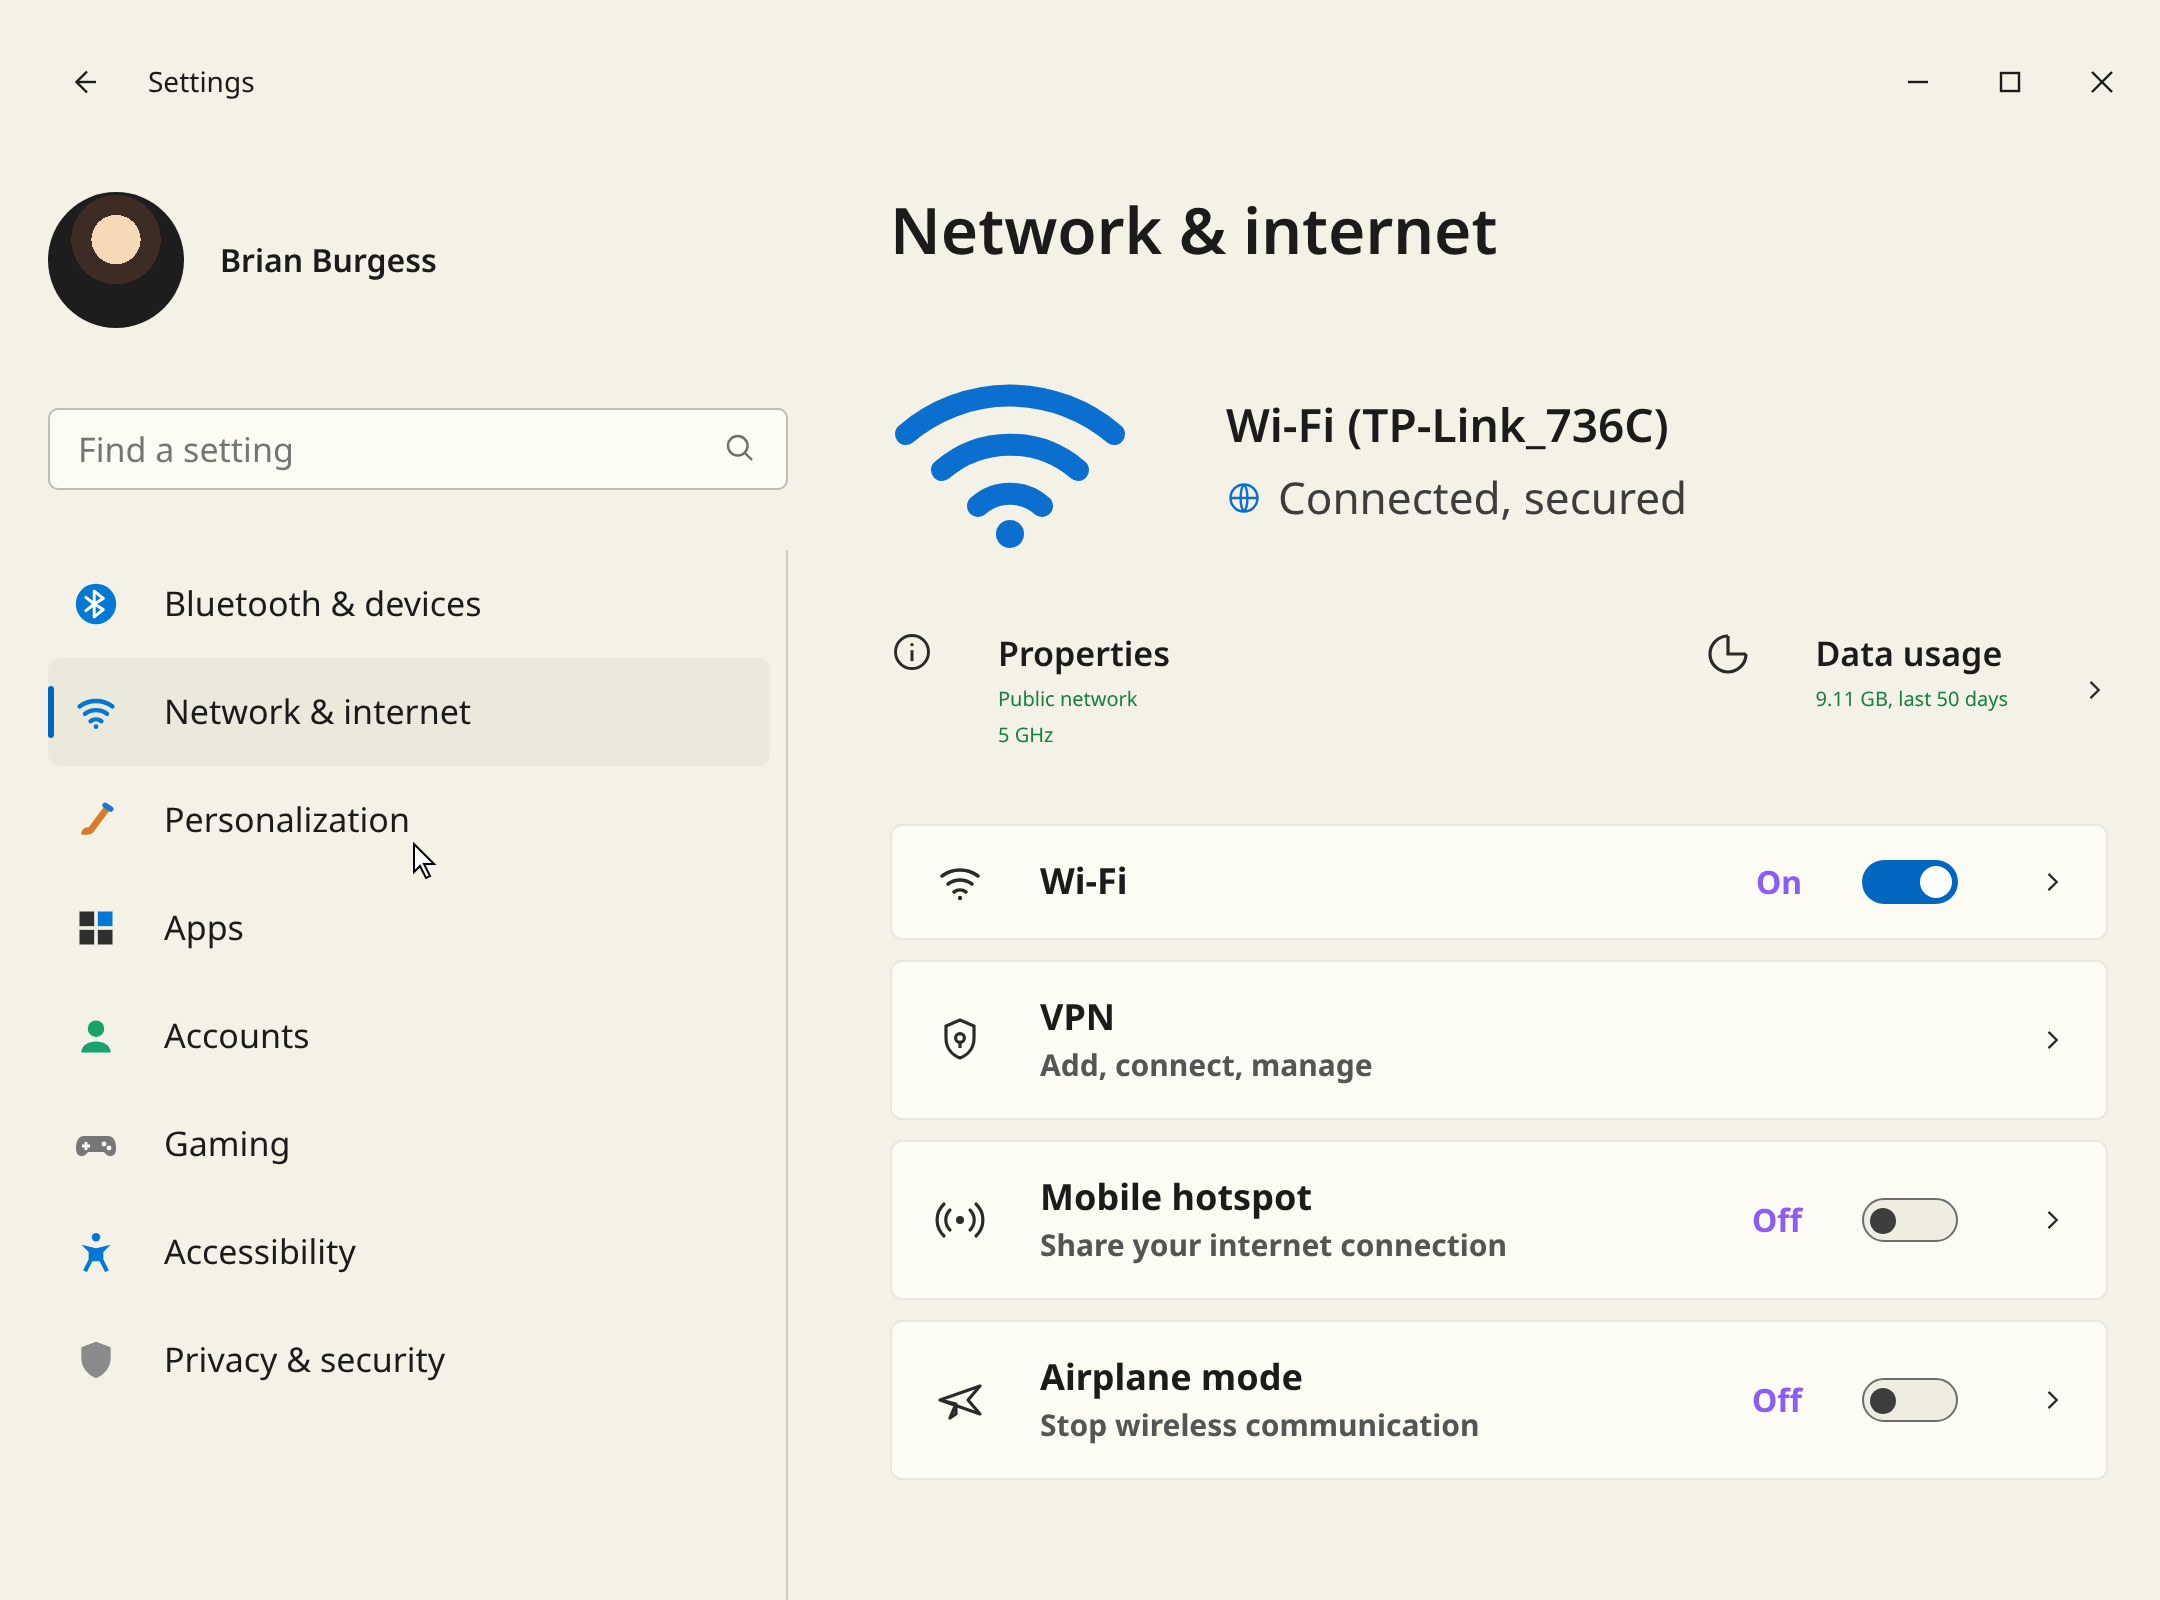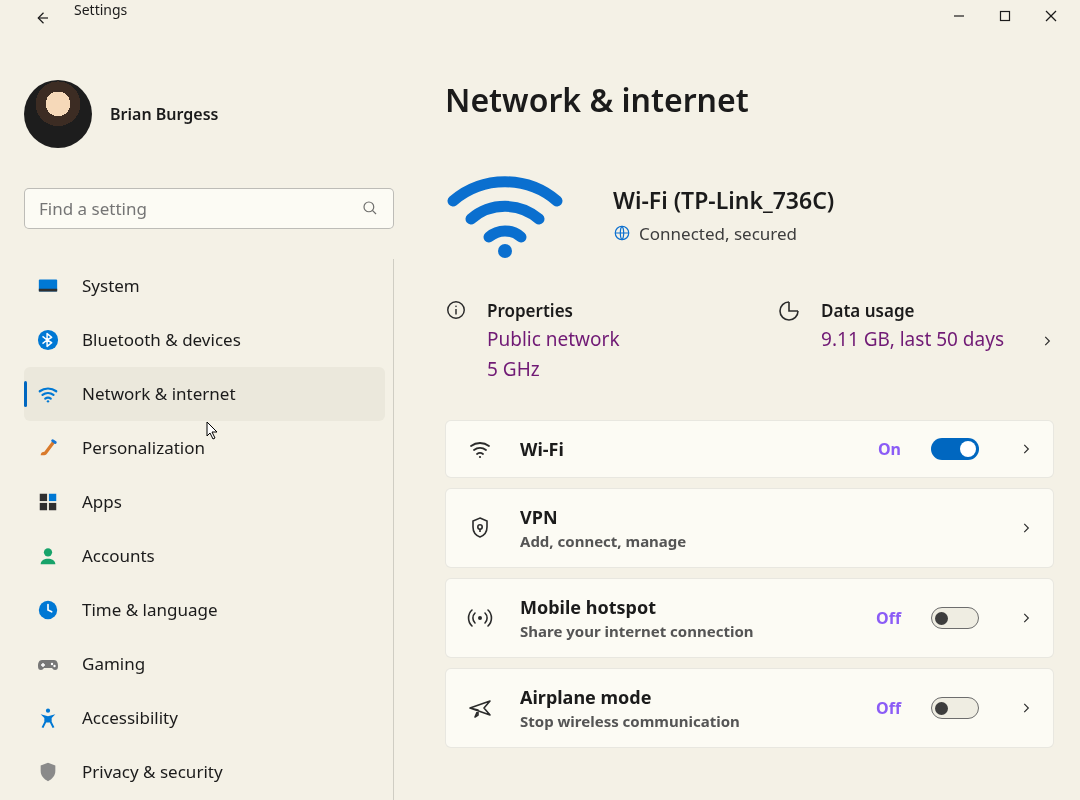--- a/index.html
+++ b/index.html
@@ -1,20 +1,20 @@
 <!DOCTYPE html>
 <html><head>
 <meta charset="utf-8">
 <style>
   * { box-sizing: border-box; margin: 0; padding: 0; font-family: "Segoe UI", -apple-system, system-ui, sans-serif; }
   html, body { width: 1080px; height: 800px; overflow: hidden; }
   body { background: #f4f1e6; color: #1b1b1b; }
 
   
-  .titlebar { height: 50px; display: flex; align-items: flex-start; padding: 0 6px 0 24px; }
+  .titlebar { height: 50px; display: flex; align-items: center; padding: 0 6px 0 24px; margin-top: 16px; }
   .titlebar .back { width: 36px; height: 36px; display: flex; align-items: center; justify-content: center; border-radius: 4px; }
   .titlebar .title { margin-left: 14px; font-size: 14px; }
   .win-controls { margin-left: auto; display: flex; }
   .win-btn { width: 46px; height: 32px; display: flex; align-items: center; justify-content: center; }
 
   
   .app { display: flex; height: calc(100% - 50px); }
   .sidebar { width: 400px; padding: 0 6px 0 24px; display: flex; flex-direction: column; }
   .content { flex: 1; padding: 0 26px 0 44px; overflow-y: auto; border-left: 1px solid transparent; position: relative; }
 
@@ -35,28 +35,28 @@
   .nav-item.selected { background: #ebe8dc; position: relative; }
   .nav-item.selected::before { content: ""; position: absolute; left: 0; top: 14px; bottom: 14px; width: 3px; border-radius: 2px; background: #0067c0; }
 
   
   .page-title { font-size: 32px; font-weight: 600; margin-top: 28px; }
 
   
   .hero { display: flex; align-items: center; gap: 48px; margin-top: 48px; }
   .wifi-big { width: 120px; height: 90px; display: flex; align-items: center; justify-content: center; }
   .hero-text .ssid { font-size: 23px; font-weight: 600; }
-  .hero-text .status { margin-top: 6px; display: flex; align-items: center; gap: 8px; font-size: 17px; color: #3d3d3d; }
+  .hero-text .status { margin-top: 6px; display: flex; align-items: center; gap: 8px; font-size: 22px; color: #3d3d3d; }
   .globe { width: 18px; height: 18px; }
 
   
   .summary { display: flex; align-items: flex-start; margin-top: 40px; gap: 10px; }
-  .summary .cell { display: flex; gap: 20px; align-items: flex-start; }
+  .summary .cell { display: flex; gap: 32px; align-items: flex-start; }
   .summary .lbl { font-size: 17px; font-weight: 600; }
-  .summary .sub { font-size: 19px; color: #701a75; margin-top: 4px; }
+  .summary .sub { font-size: 10px; color: #15803d; margin-top: 4px; }
   .summary .du { margin-left: auto; }
   .chev { color: #333; }
 
   
   .cards { margin-top: 38px; display: flex; flex-direction: column; gap: 10px; font-weight: bold; }
   .card { background: #fcfbf4; border: 1px solid rgba(0,0,0,0.08); border-radius: 6px; padding: 16px 20px; display: flex; align-items: center; gap: 26px; }
   .card .ic { width: 28px; display: flex; justify-content: center; }
   .card .texts { flex: 1; }
   .card .title { font-size: 18px; }
   .card .sub { font-size: 15px; color: #555; margin-top: 2px; }
@@ -119,29 +119,20 @@
             <circle cx="10.5" cy="10.5" r="6.5"></circle>
             <line x1="20" y1="20" x2="15.2" y2="15.2"></line>
           </svg>
       </span>
     </div>
 
     <nav class="nav">
       <div class="nav-item">
         <span class="ic">
           <svg width="22" height="22" viewBox="0 0 24 24">
-              <rect x="2" y="5" width="20" height="13" rx="1" fill="#0078d4"></rect>
-              <rect x="2" y="15" width="20" height="3" fill="#2f2f2f"></rect>
-            </svg>
-        </span>
-        <span>System</span>
-      </div>
-      <div class="nav-item">
-        <span class="ic">
-          <svg width="22" height="22" viewBox="0 0 24 24">
               <circle cx="12" cy="12" r="11" fill="#0078d4"></circle>
               <path d="M11 5l5 4-5 3 5 3-5 4V5zM6 8l5 4-5 4" fill="none" stroke="#fff" stroke-width="1.6" stroke-linejoin="round"></path>
             </svg>
         </span>
         <span>Bluetooth &amp; devices</span>
       </div>
       <div class="nav-item selected">
         <span class="ic">
           <svg width="22" height="22" viewBox="0 0 24 24" fill="none" stroke="#0078d4" stroke-width="2.4" stroke-linecap="round">
               <path d="M3 9a15 15 0 0 1 18 0"></path>
@@ -173,29 +164,20 @@
         <span>Apps</span>
       </div>
       <div class="nav-item">
         <span class="ic">
           <svg width="22" height="22" viewBox="0 0 24 24" fill="#17a36a">
               <circle cx="12" cy="8" r="4.5"></circle>
               <path d="M4 21c0-4 4-6 8-6s8 2 8 6z"></path>
             </svg>
         </span>
         <span>Accounts</span>
-      </div>
-      <div class="nav-item">
-        <span class="ic">
-          <svg width="22" height="22" viewBox="0 0 24 24">
-              <circle cx="12" cy="12" r="10" fill="#0078d4"></circle>
-              <path d="M12 6v6l4 2" stroke="#fff" stroke-width="1.8" fill="none" stroke-linecap="round"></path>
-            </svg>
-        </span>
-        <span>Time &amp; language</span>
       </div>
       <div class="nav-item">
         <span class="ic">
           <svg width="24" height="24" viewBox="0 0 24 24" fill="#777">
               <path d="M6 8h12c3 0 4 3 4 6s-1 4-3 4c-1.5 0-2-1-3-2h-8c-1 1-1.5 2-3 2-2 0-3-1-3-4s1-6 4-6z"></path>
               <circle cx="16" cy="12" r="1.2" fill="#fff"></circle>
               <circle cx="18.5" cy="14" r="1.2" fill="#fff"></circle>
               <path d="M7 11v4M5 13h4" stroke="#fff" stroke-width="1.4"></path>
             </svg>
         </span>

